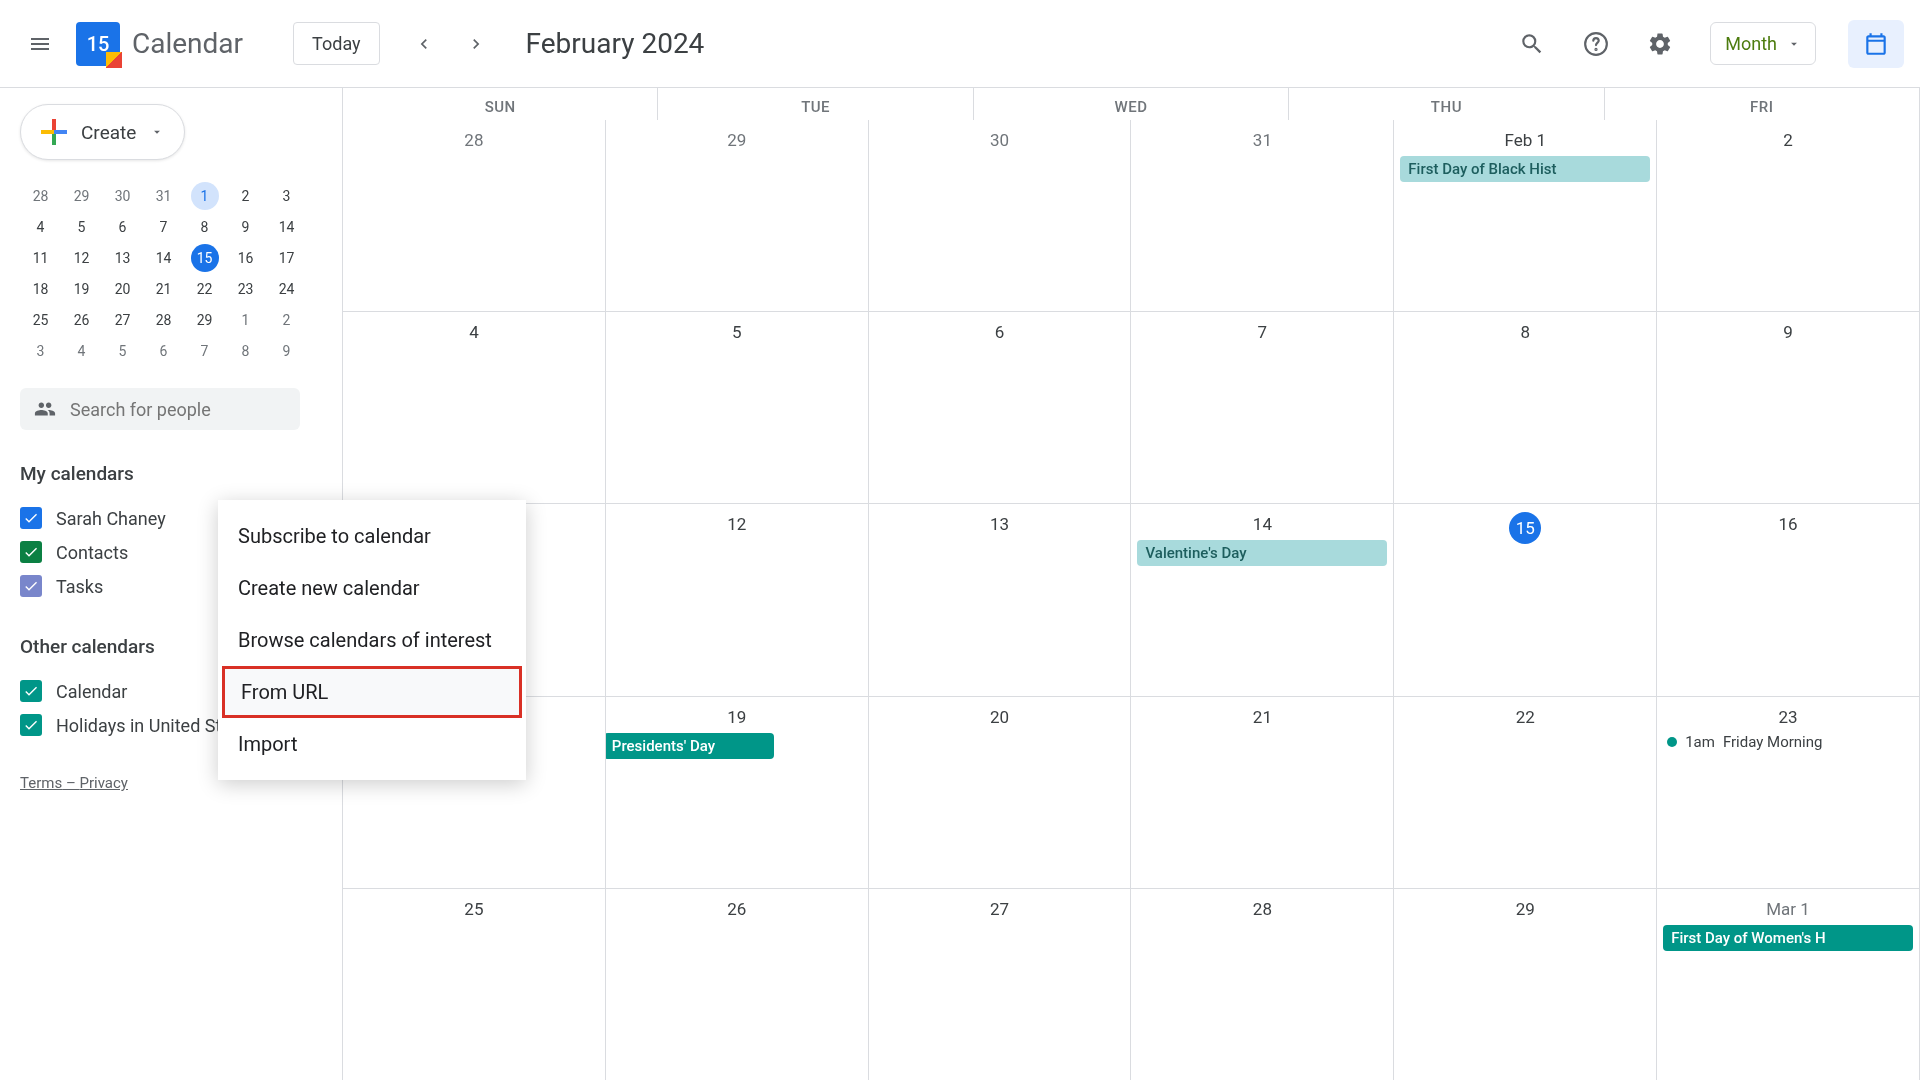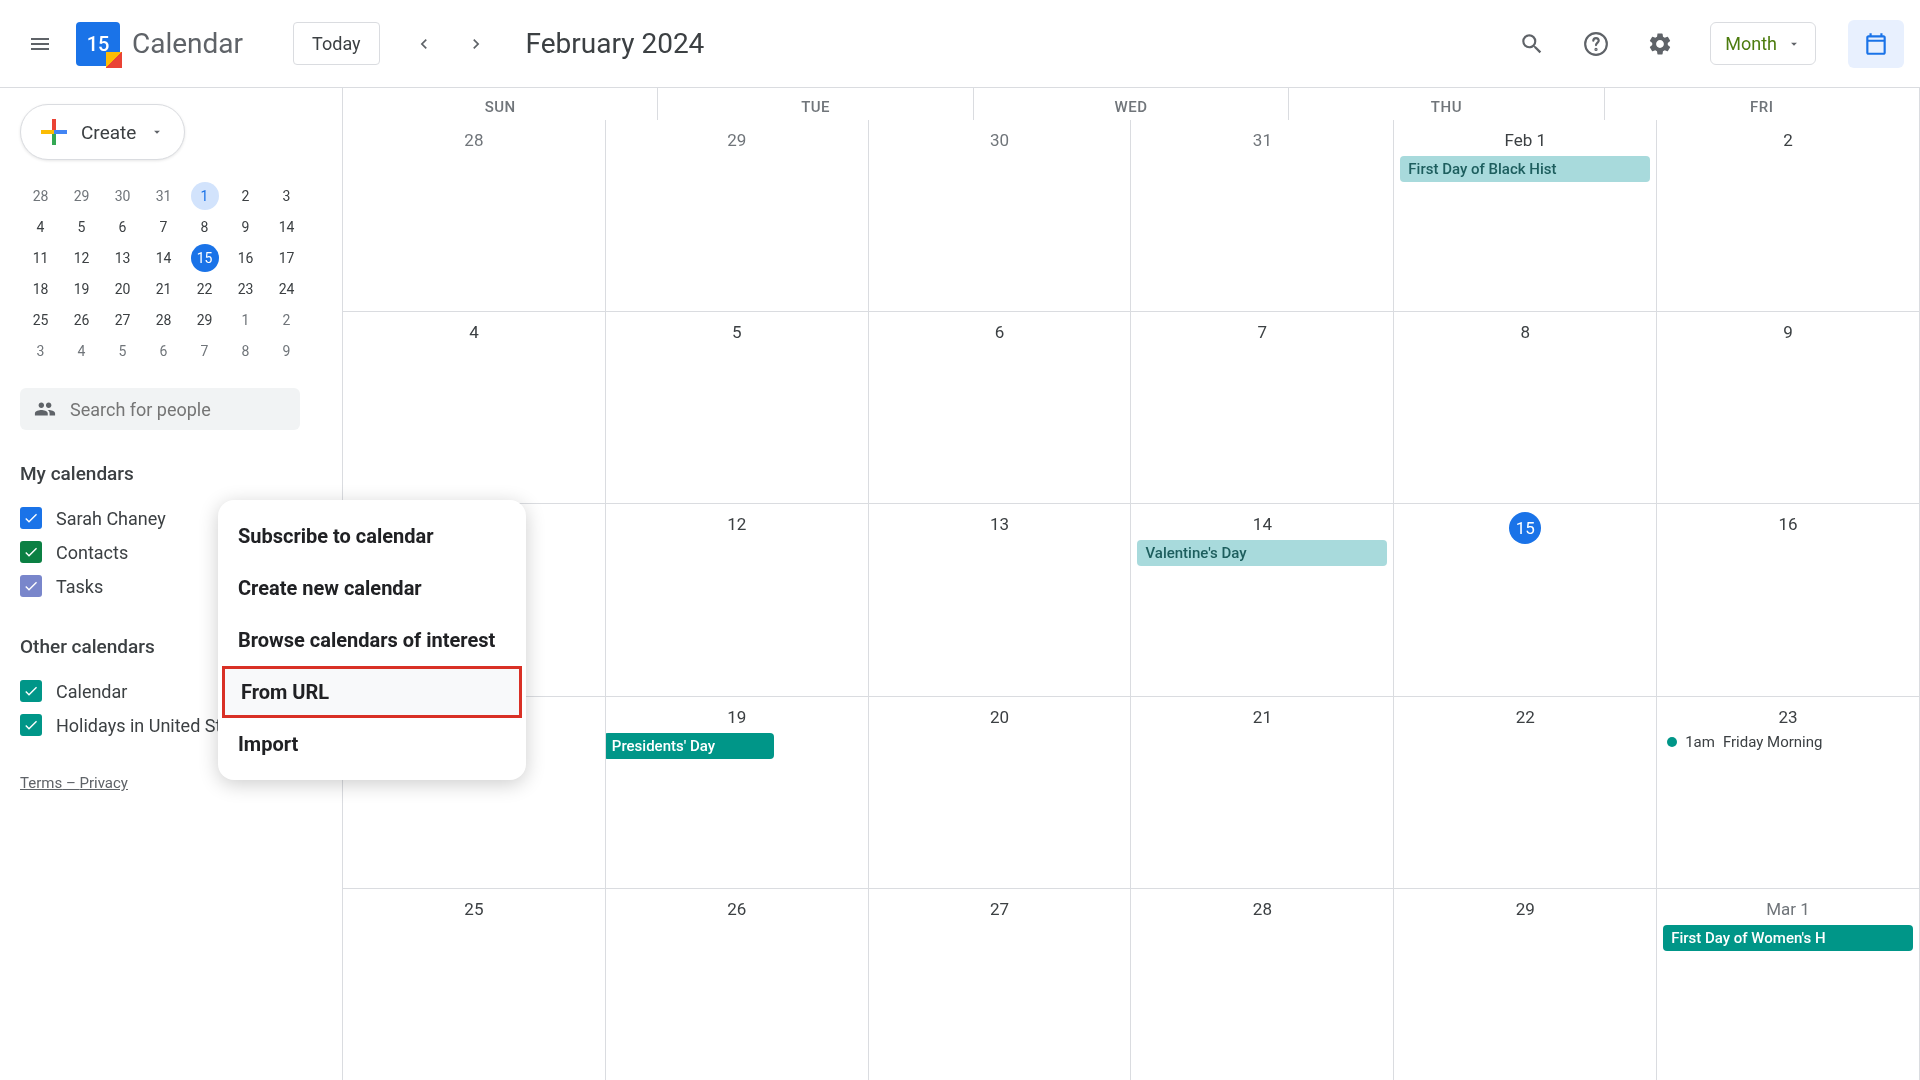--- a/index.html
+++ b/index.html
@@ -77,21 +77,21 @@
 .date-num.today { background: #1a73e8; color: #fff; width: 32px; height: 32px; border-radius: 50%; display: flex; align-items: center; justify-content: center; margin: 2px auto; }
 .event-chip { background: #a7d7c5; color: #0d5e3f; padding: 4px 8px; border-radius: 4px; font-size: 15px; font-weight: 500; margin-top: 2px; white-space: nowrap; overflow: hidden; }
 .event-chip.teal { background: #009688; color: #fff; }
 .event-chip.teal2 { background: #009688; color: #ffffff; }
 .event-chip.light { background: #a8dadc; color: #1d5e5e; }
 .event-dot-line { display: flex; align-items: center; gap: 8px; font-size: 15px; padding: 2px 4px; white-space: nowrap; overflow: hidden; }
 .event-dot { width: 10px; height: 10px; border-radius: 50%; background: #009688; flex-shrink: 0; }
 .event-time { color: #3c4043; }
 
 
-.popup { position: absolute; left: 218px; top: 412px; background: #fff; border-radius: 16px; box-shadow: 0 4px 20px rgba(0,0,0,0.2); width: 308px; padding: 10px 0; z-index: 100; font-weight: bold; }
+.popup { position: absolute; left: 218px; top: 412px; background: #fff; border-radius: 0; box-shadow: 0 4px 20px rgba(0,0,0,0.2); width: 308px; padding: 10px 0; z-index: 100; }
 .popup-item { padding: 14px 20px; font-size: 20px; color: #202124; cursor: pointer; }
 .popup-item.highlight { border: 3px solid #d93025; background: #f8f9fa; margin: 0 4px; padding: 11px 16px; }
 </style>
 </head>
 <body>
 
 <div class="header">
   <div class="menu-icon">
     <svg viewBox="0 0 24 24">
         <path d="M3 18h18v-2H3v2zm0-5h18v-2H3v2zm0-7v2h18V6H3z"></path>

